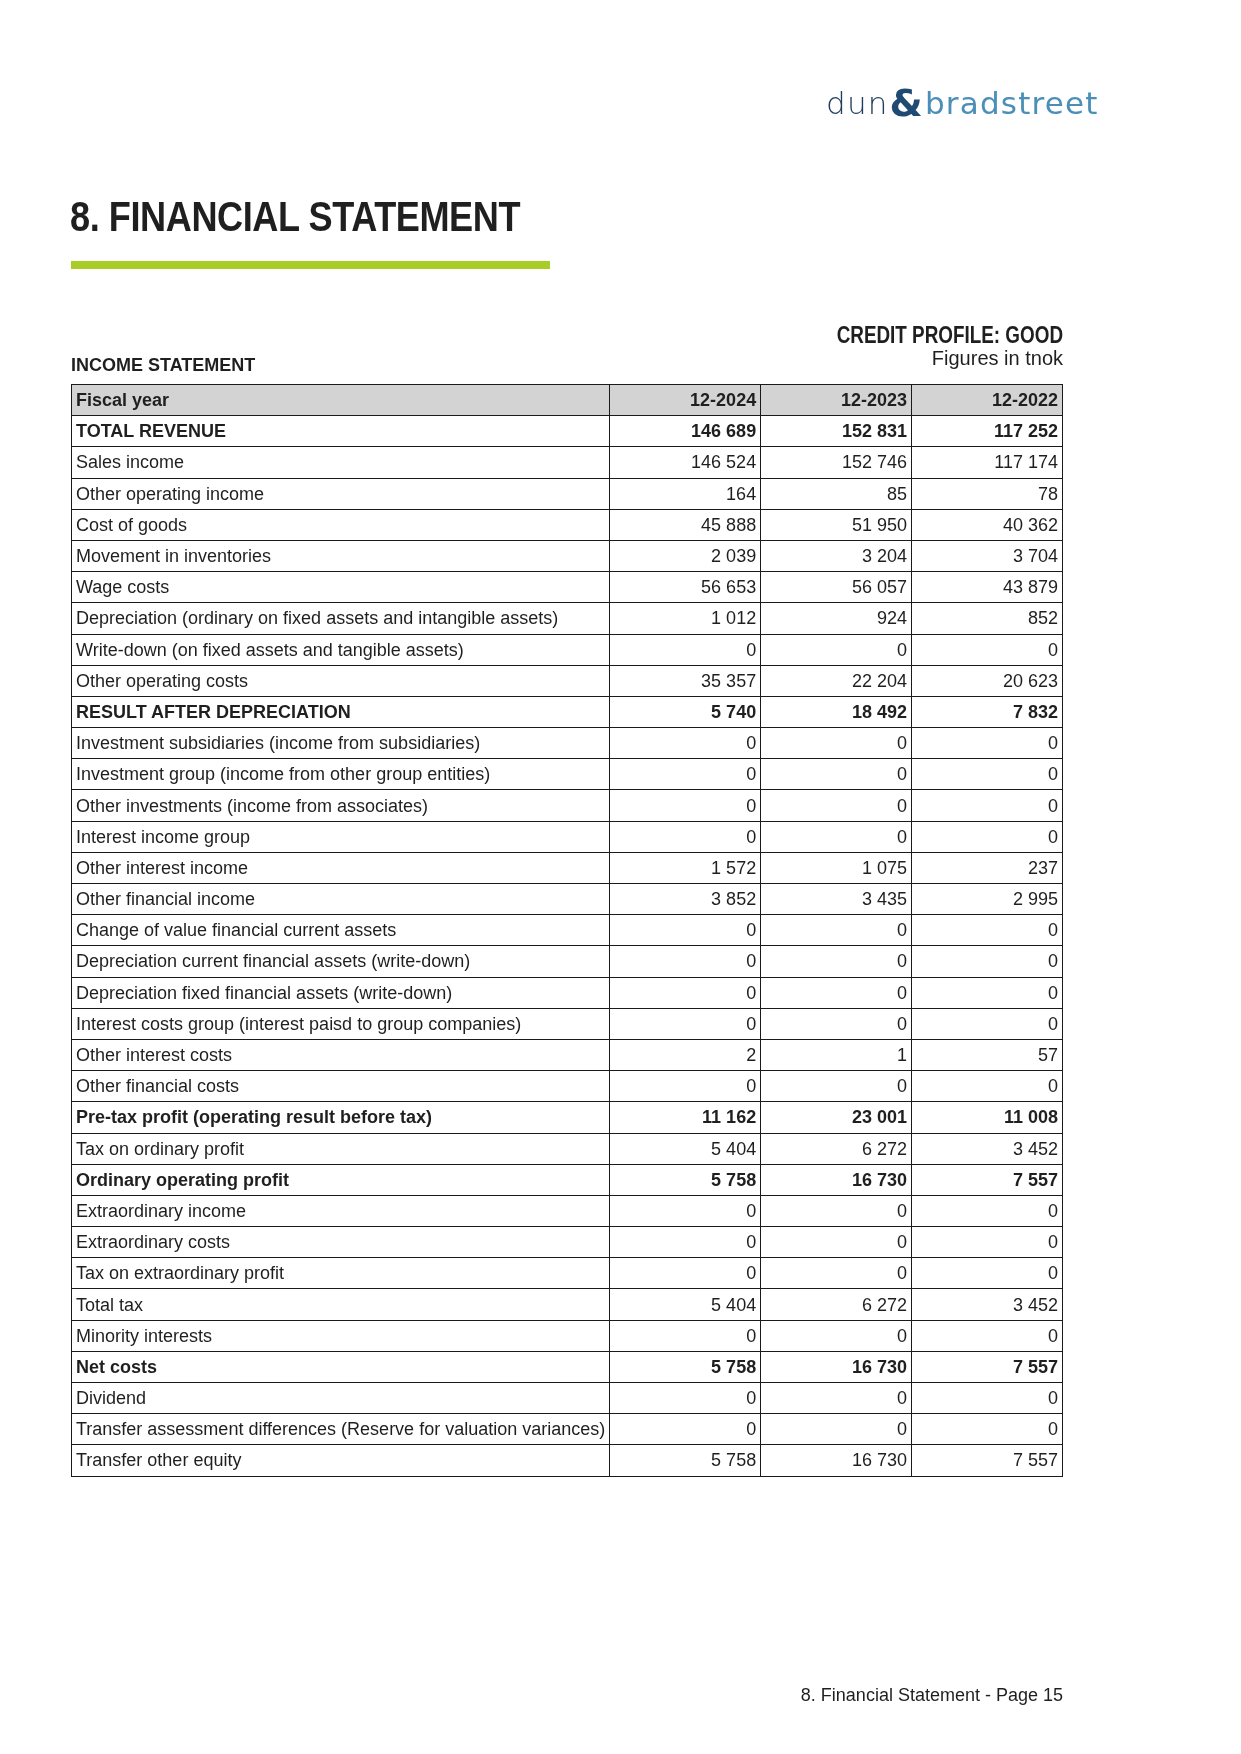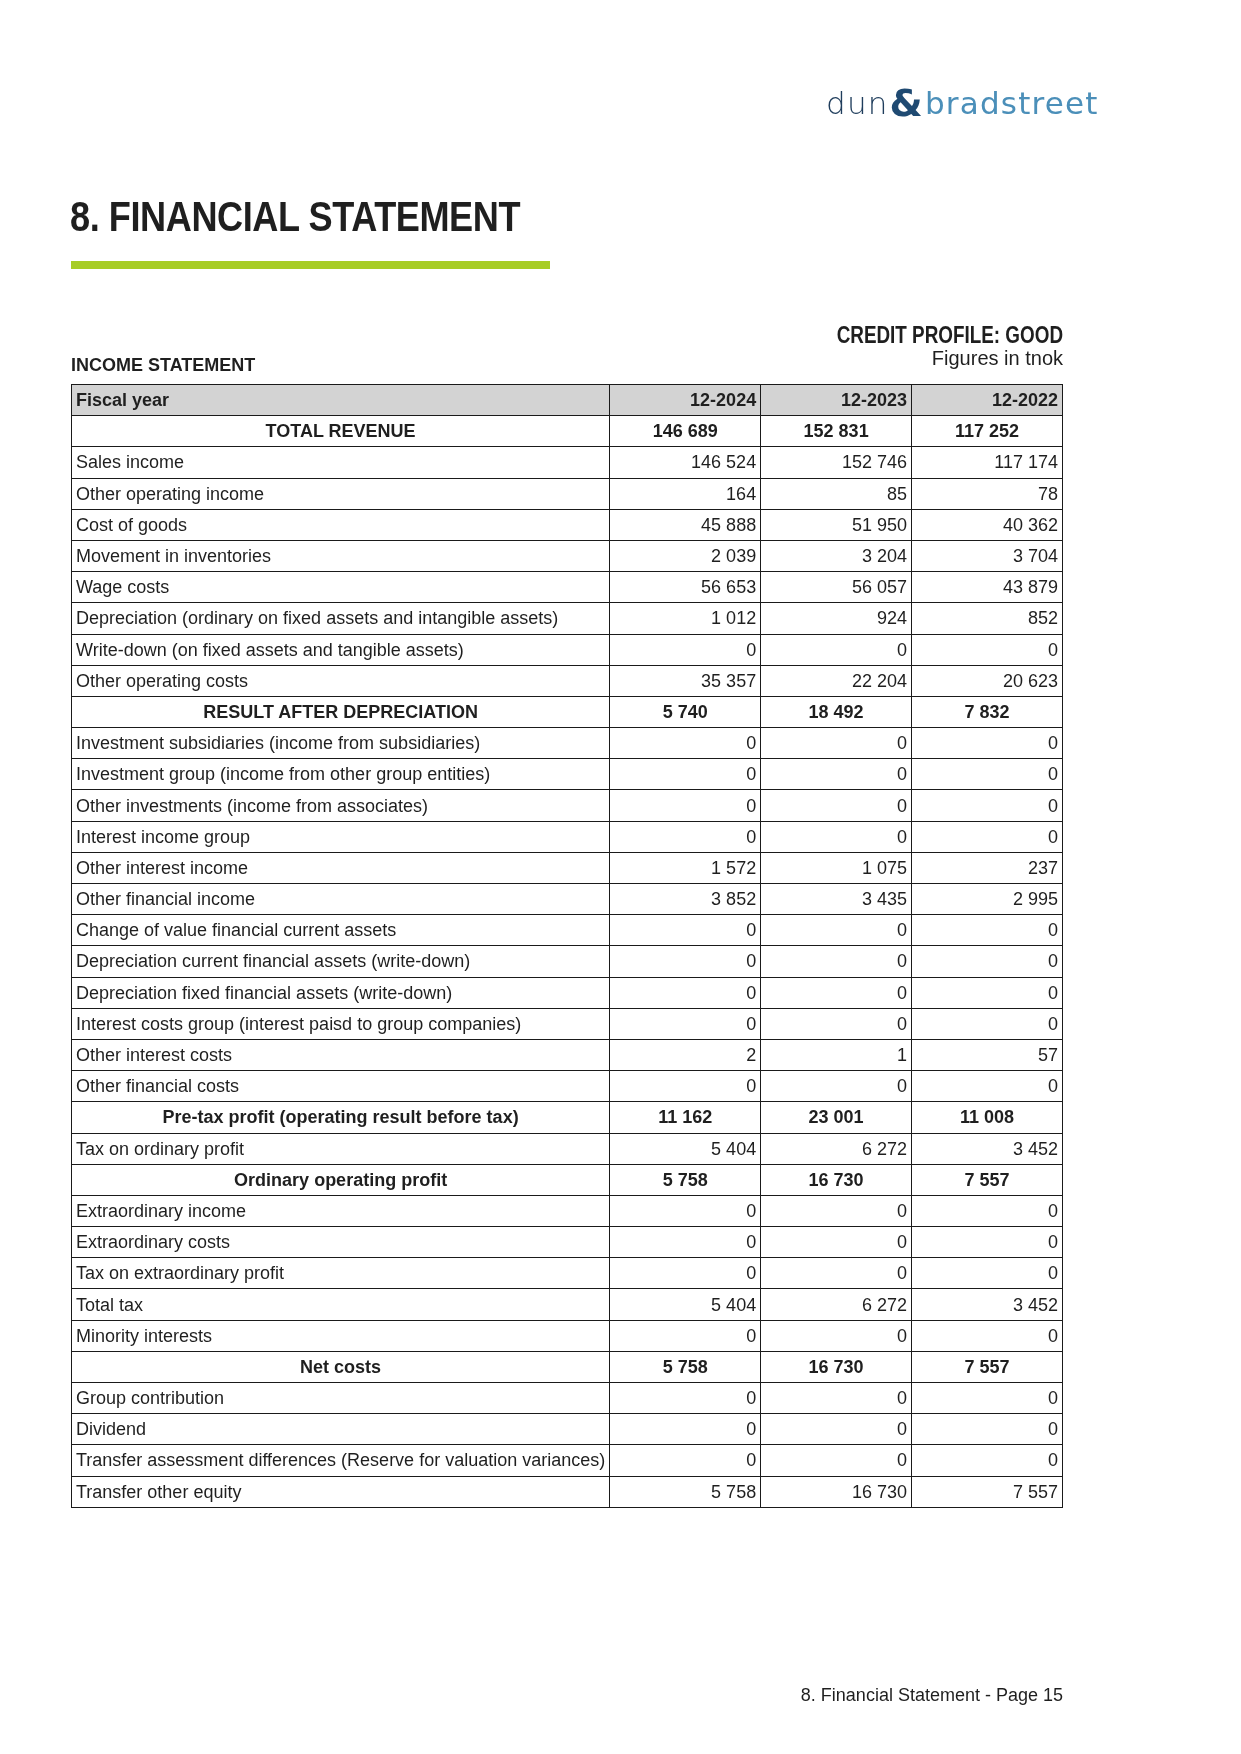--- a/index.html
+++ b/index.html
@@ -24,21 +24,21 @@
                     transform: scaleX(0.82); transform-origin: right center; white-space: nowrap; }
   .section-label { position: absolute; left: 71px; top: 354px; font-weight: bold; font-size: 18px; line-height: 22px; color: #1f1f1f; text-align: center; }
   .units-label { position: absolute; right: 178px; top: 347px; font-size: 20px; line-height: 22px; color: #1f1f1f; }
 
   table.income { position: absolute; left: 71px; top: 384px; width: 992px;
                  border-collapse: collapse; font-size: 18px; color: #1f1f1f; }
   table.income td, table.income th { border: 1.4px solid #1a1a1a; height: 30.2px; padding: 0 4px; line-height: 20px; white-space: nowrap; }
   table.income th { background: #d3d3d3; font-weight: bold; }
   table.income .c-label { width: 522px; text-align: left; }
   table.income .c-val { width: 144px; text-align: right; }
-  table.income tr.bold td { font-weight: bold; text-align: center; }
+  table.income tr.bold td { font-weight: bold; }
 
   .footer { position: absolute; right: 178px; top: 1684px; font-size: 18px; line-height: 22px; color: #1f1f1f; white-space: nowrap; }
 </style>
 </head>
 <body>
 
 <div class="logo">
   <span class="dun">dun</span><span class="amp">&amp;</span><span class="brad">bradstreet</span>
 </div>
 
@@ -239,26 +239,20 @@
         <td class="c-val">0</td>
         <td class="c-val">0</td>
       </tr>
       <tr class="bold">
         <td class="c-label">Net costs</td>
         <td class="c-val">5 758</td>
         <td class="c-val">16 730</td>
         <td class="c-val">7 557</td>
       </tr>
       <tr>
-        <td class="c-label">Group contribution</td>
-        <td class="c-val">0</td>
-        <td class="c-val">0</td>
-        <td class="c-val">0</td>
-      </tr>
-      <tr>
         <td class="c-label">Dividend</td>
         <td class="c-val">0</td>
         <td class="c-val">0</td>
         <td class="c-val">0</td>
       </tr>
       <tr>
         <td class="c-label">Transfer assessment differences (Reserve for valuation variances)</td>
         <td class="c-val">0</td>
         <td class="c-val">0</td>
         <td class="c-val">0</td>

